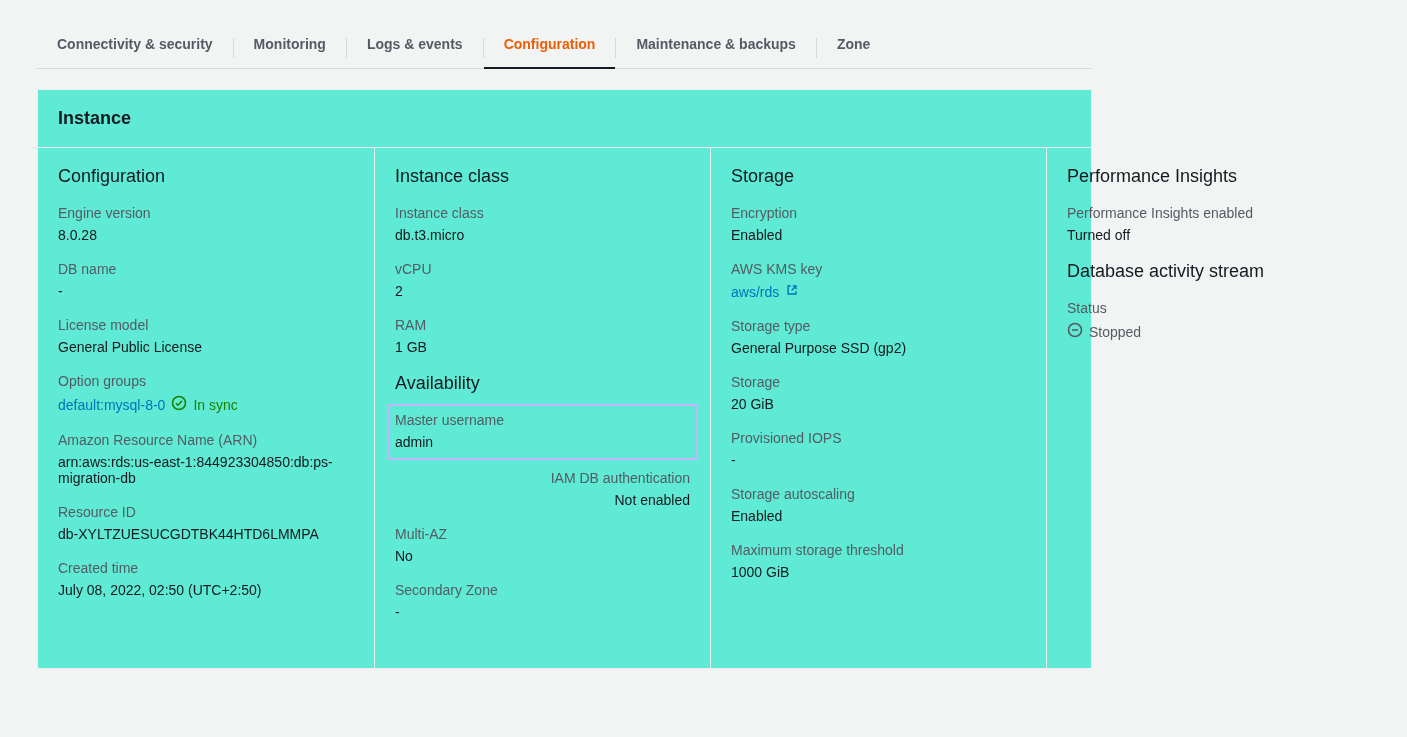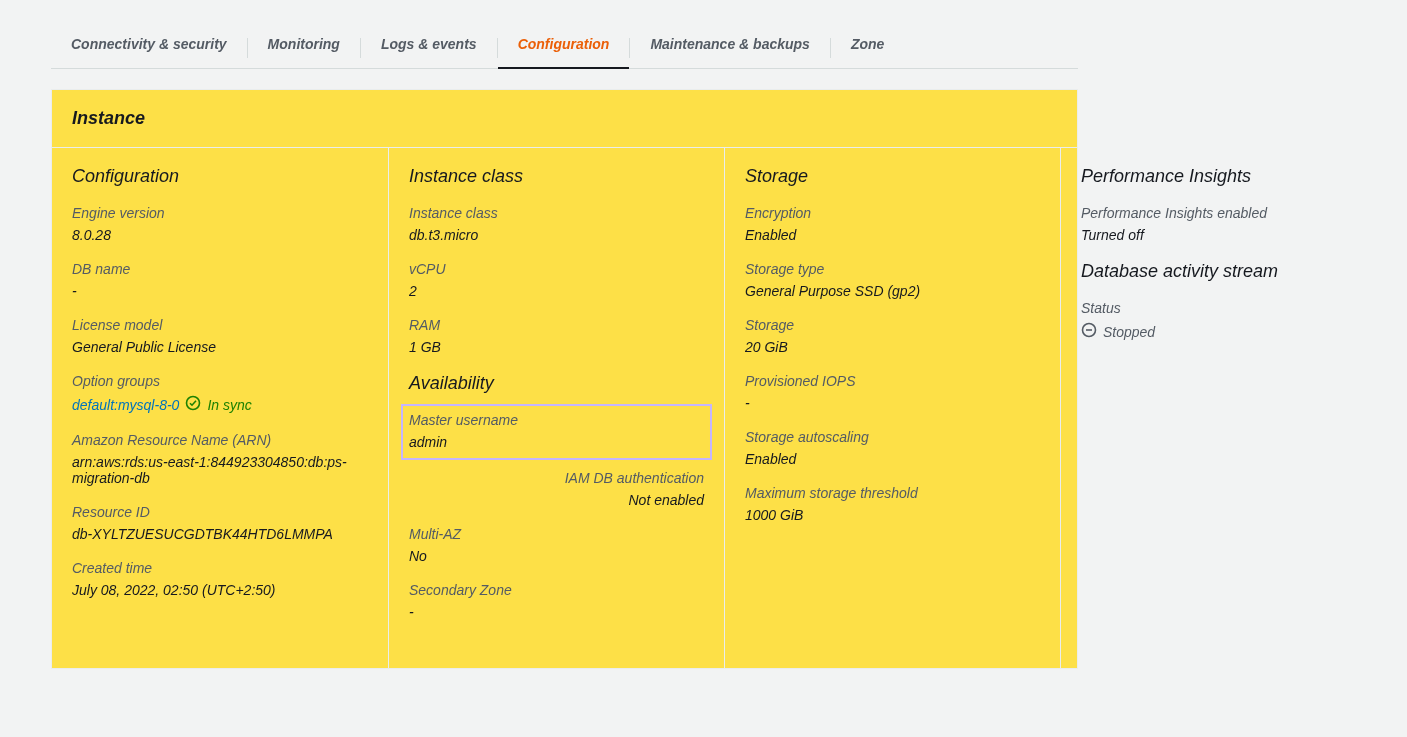--- a/index.html
+++ b/index.html
@@ -2,42 +2,42 @@
 <html><head>
   <meta charset="utf-8">
   <style>
     * { box-sizing: border-box; margin: 0; padding: 0; }
     body {
       font-family: "Amazon Ember", "Helvetica Neue", Arial, sans-serif;
       background: #f2f3f3;
       color: #16191f;
       font-size: 14px;
     }
-    .page { width: 1129px; padding: 0 51px; font-style: italic; }
+    .page { width: 1129px; padding: 0 37px; }
     .tabs {
       display: flex;
       align-items: center;
       padding-top: 28px;
       border-bottom: 1px solid #d5dbdb;
     }
     .tab {
       padding: 8px 20px 16px 20px;
       font-weight: 700;
       color: #545b64;
       cursor: pointer;
       position: relative;
     }
     .tab.active { color: #eb5f07; }
     .tab.active::after {
       content: ""; position: absolute; left: 0; right: 0; bottom: -1px;
       height: 2px; background: #16191f;
     }
     .tab-sep { width: 1px; height: 20px; background: #d5dbdb; }
     .panel {
-      margin-top: 20px; background: #fde047; border: 1px solid #eaeded;
+      margin-top: 20px; background: #5eead4; border: 1px solid #eaeded;
     }
     .panel-head { padding: 18px 20px; }
     .panel-head h2 { font-size: 18px; font-weight: 700; color: #16191f; }
     .panel-divider { border-top: 1px solid #eaeded; }
     .grid {
       display: grid;
       grid-template-columns: 336px 336px 336px 336px;
     }
     .col { padding: 18px 20px 30px 20px; }
     .col + .col { border-left: 1px solid #eaeded; }
@@ -161,20 +161,33 @@
         </div>
       </div>
 
       <div class="col">
         <h3>Storage</h3>
         <div class="field">
           <div class="label">Encryption</div>
           <div class="value">Enabled</div>
         </div>
         <div class="field">
+          <div class="label">AWS KMS key</div>
+          <div class="value inline-row">
+            <span class="link">aws/rds</span>
+            <span class="external-icon">
+              <svg viewBox="0 0 16 16" fill="none" stroke="#0073bb" stroke-width="1.6">
+                <path d="M6.5 3.5H3.5v9h9v-3"></path>
+                <path d="M9 3.5h3.5V7"></path>
+                <path d="M12.5 3.5L7.5 8.5"></path>
+              </svg>
+            </span>
+          </div>
+        </div>
+        <div class="field">
           <div class="label">Storage type</div>
           <div class="value">General Purpose SSD (gp2)</div>
         </div>
         <div class="field">
           <div class="label">Storage</div>
           <div class="value">20 GiB</div>
         </div>
         <div class="field">
           <div class="label">Provisioned IOPS</div>
           <div class="value">-</div>

